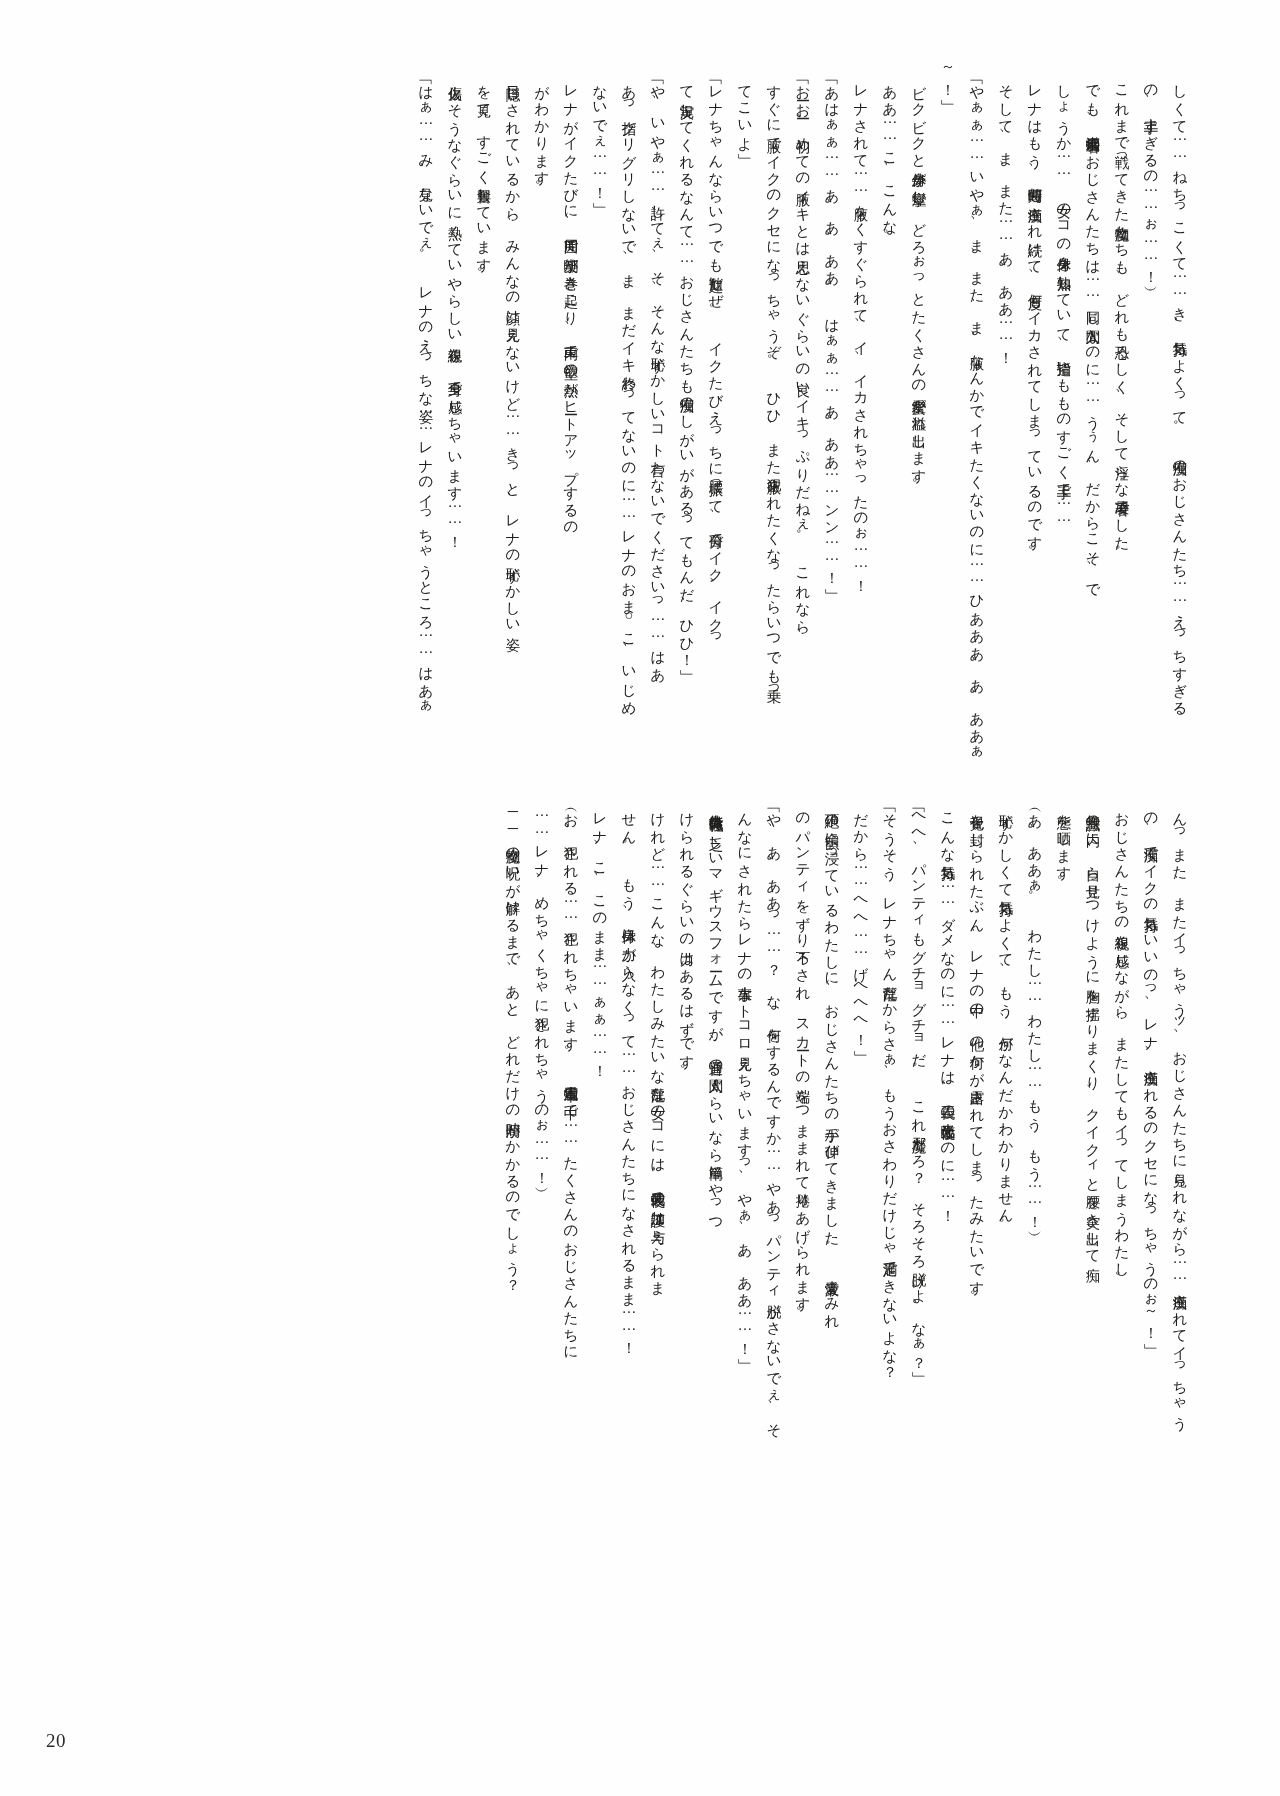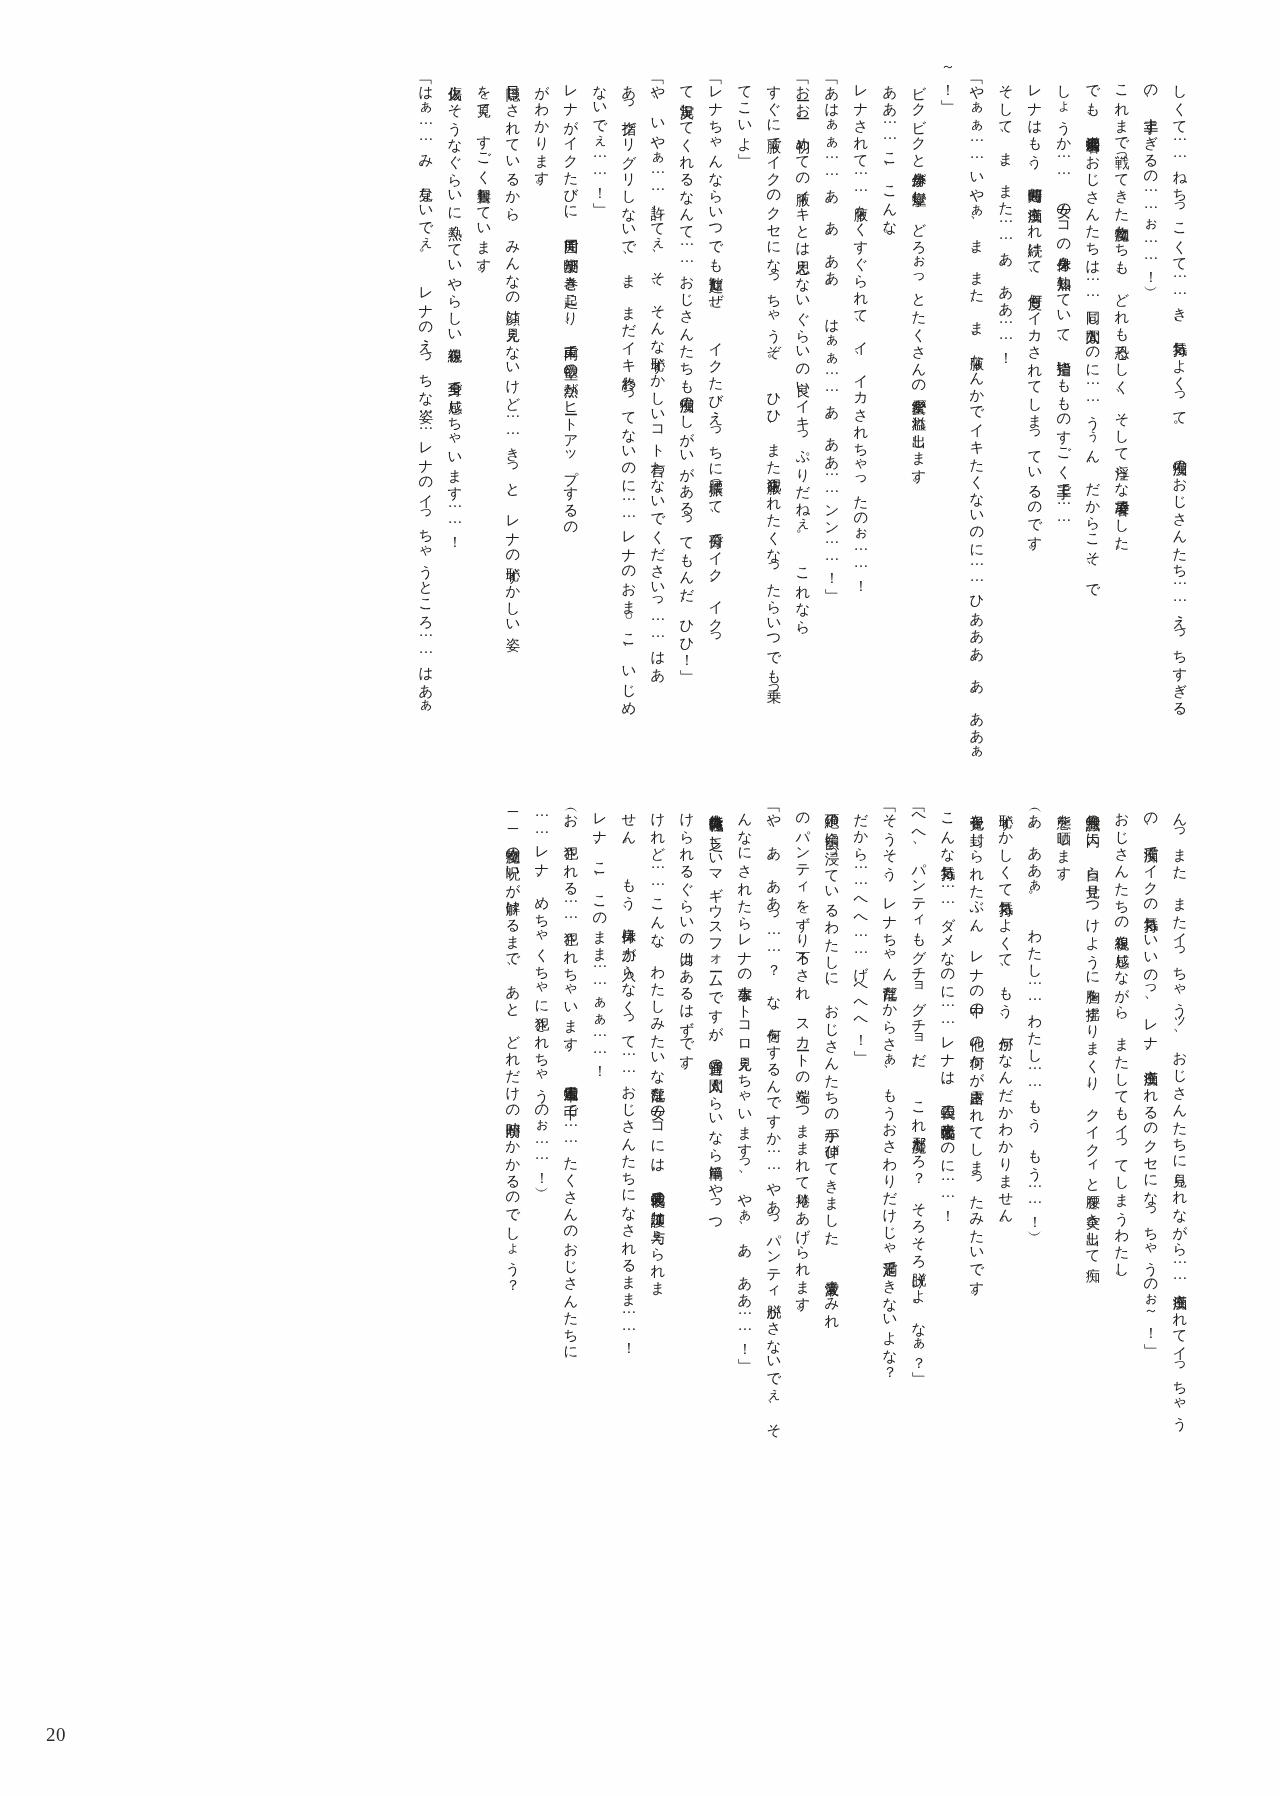--- a/index.html
+++ b/index.html
@@ -12,21 +12,21 @@
     width: 1280px;
     height: 1796px;
     background: #fefefe;
     overflow: hidden;
     font-family: "Liberation Serif", "DejaVu Serif", serif;
     color: #1a1a1a;
   }
   .page-number {
     position: absolute;
     left: 46px;
-    bottom: 50px;
+    bottom: 44px;
     font-size: 19px;
     font-family: "Liberation Serif", "DejaVu Serif", serif;
     color: #2a2a2a;
     letter-spacing: 0.02em;
   }
   .vtext-flow {
     position: absolute;
     writing-mode: vertical-rl;
     text-orientation: upright;
     font-size: 14.5px;

